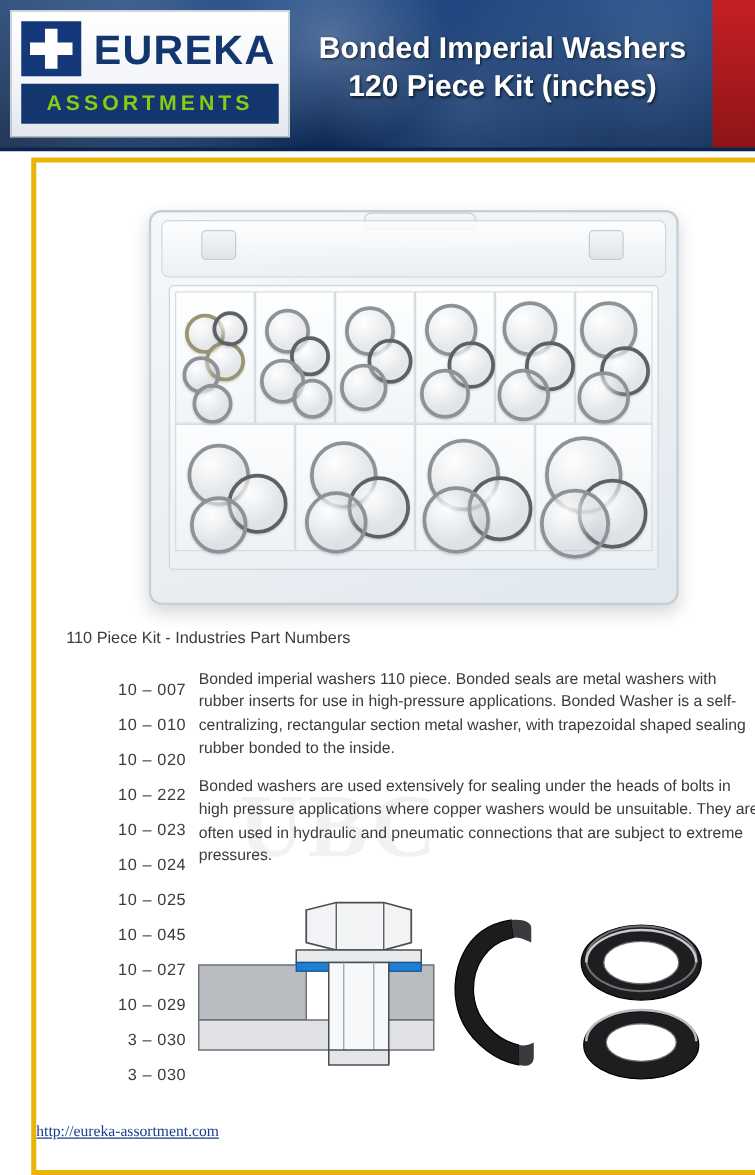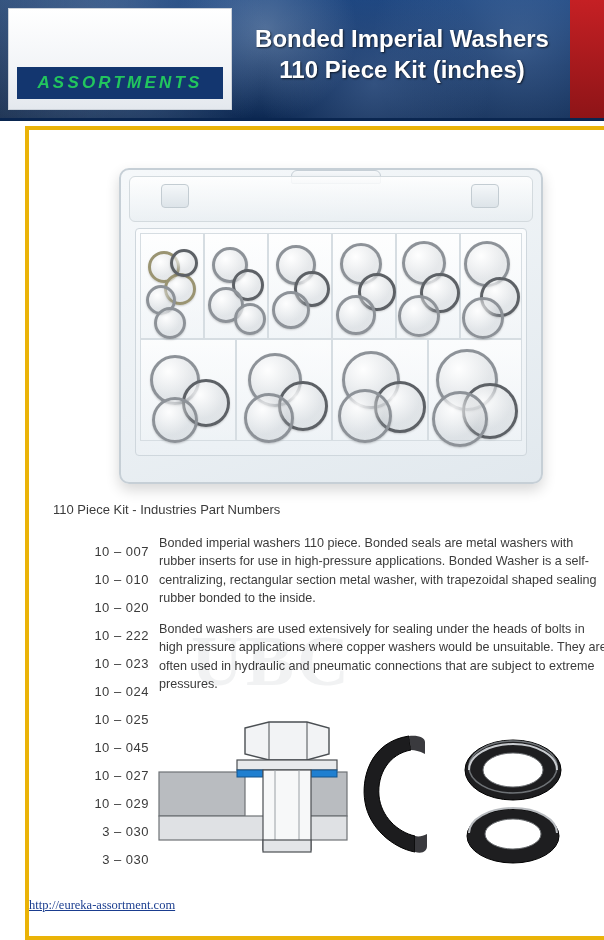--- a/index.html
+++ b/index.html
@@ -108,28 +108,27 @@
     color: #13366f;
     margin-left: 10px;
     line-height: 1;
   }
   .logo-assort {
     position: absolute;
     left: 8px; top: 58px;
     width: 206px;
     height: 32px;
     background: #13366f;
-    color: #22c55e;
+    color: #84cc16;
     font-size: 17px;
     font-weight: bold;
     letter-spacing: 3.2px;
     display: flex;
     align-items: center;
     justify-content: center;
-    font-style: italic;
   }
 
   .header-title {
     position: absolute;
     left: 232px; top: 24px;
     width: 340px;
     text-align: center;
     color: #ffffff;
     font-size: 24px;
     font-weight: bold;
@@ -289,26 +288,30 @@
 </head>
 <body>
 
 <div class="page">
 
   <div class="header">
     <div class="header-photo"></div>
     <div class="header-red-bar"></div>
 
     <div class="logo-block">
+      <div class="logo-row">
+        <div class="logo-cross-box"></div>
+        <div class="logo-eureka">EUREKA</div>
+      </div>
       <div class="logo-assort">ASSORTMENTS</div>
     </div>
 
     <div class="header-title">
       <div>Bonded Imperial Washers</div>
-      <div>110 Piece Kit (inches)</div>
+      <div>120 Piece Kit (inches)</div>
     </div>
   </div>
   <div class="header-bottom-line"></div>
 
   <div class="body-frame">
 
     <div class="product-photo">
       <div class="watermark-1">UBC</div>
 
       <div class="case">

